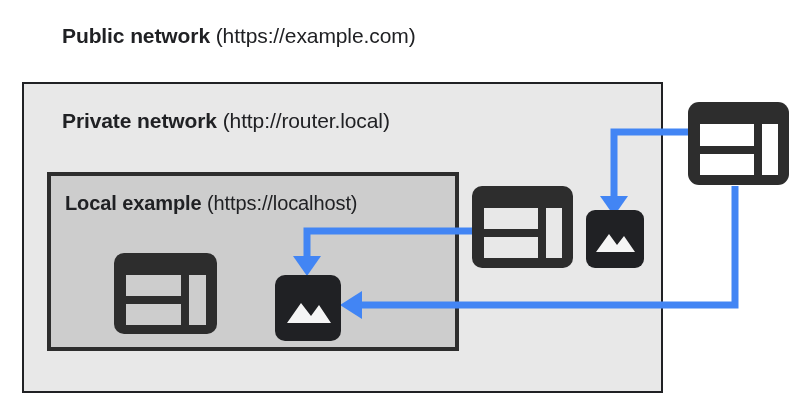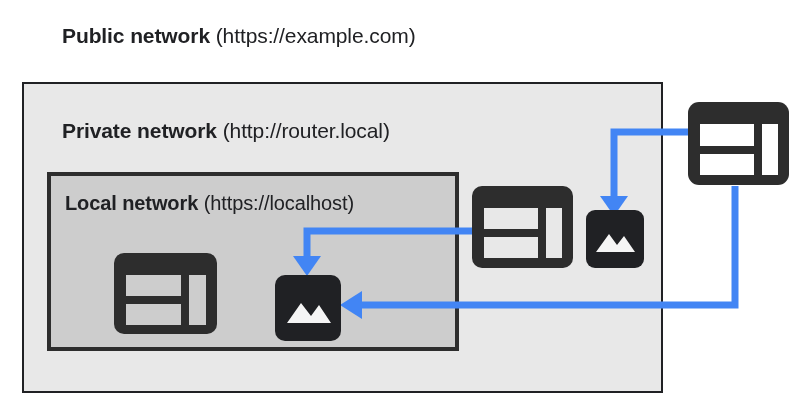--- a/index.html
+++ b/index.html
@@ -30,21 +30,21 @@
     letter-spacing: -0.1px;
   }
   .net-label .strong {
     font-weight: bold;
   }
   .net-label .url {
     font-weight: normal;
   }
 
   #public-label  { left: 62px;  top: 24px; }
-  #private-label { left: 62px;  top: 109px; margin-top: 10px; }
+  #private-label { left: 62px;  top: 109px; }
   #local-label   { left: 65px;  top: 191px; font-size: 20px; }
 
   
   .zone-box {
     position: absolute;
     box-sizing: border-box;
   }
   #private-box {
     left: 22px;
     top: 82px;
@@ -98,21 +98,21 @@
     <span class="strong">Public network</span>
     <span class="url">(https://example.com)</span>
   </div>
 
   <div class="net-label" id="private-label">
     <span class="strong">Private network</span>
     <span class="url">(http://router.local)</span>
   </div>
 
   <div class="net-label" id="local-label">
-    <span class="strong">Local network</span>
+    <span class="strong">Local example</span>
     <span class="url">(https://localhost)</span>
   </div>
 
   <svg id="arrows" viewBox="0 0 800 420">
 
     <g>
       <path d="M 700 132 L 614 132 L 614 196" fill="none" stroke="#4285f4" stroke-width="7"></path>
       <path d="M 600 196 L 628 196 L 614 216 Z" fill="#4285f4"></path>
     </g>
 

